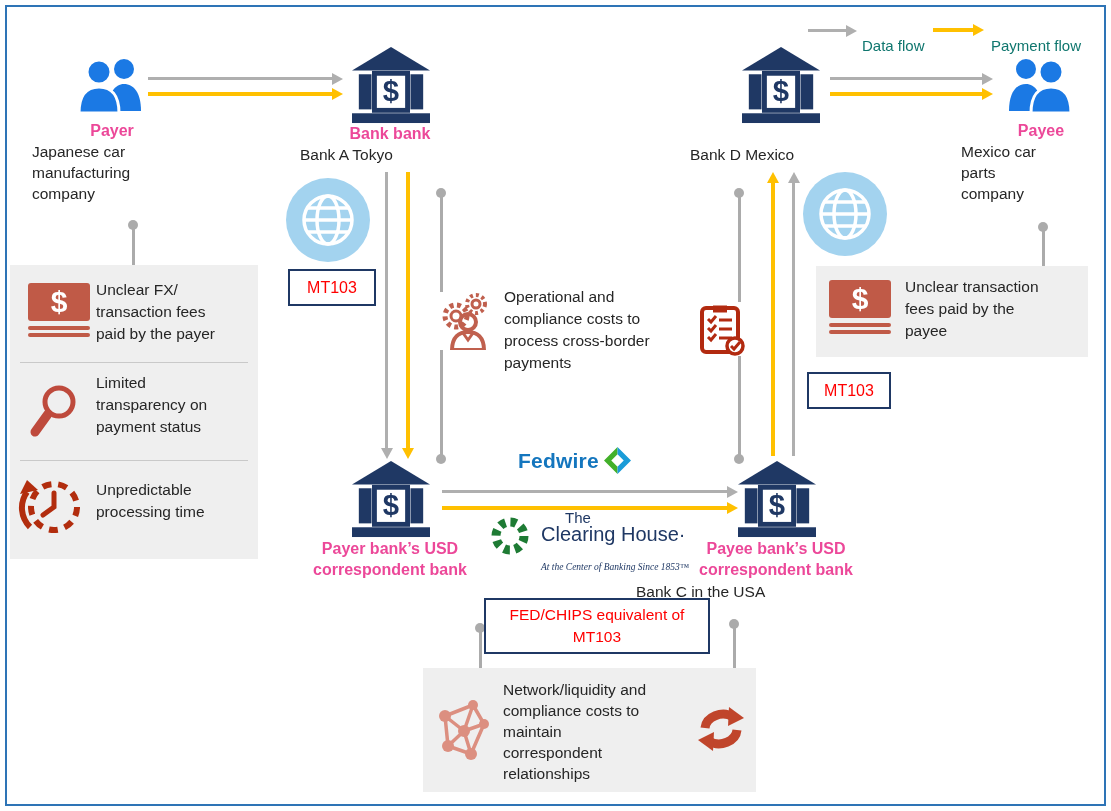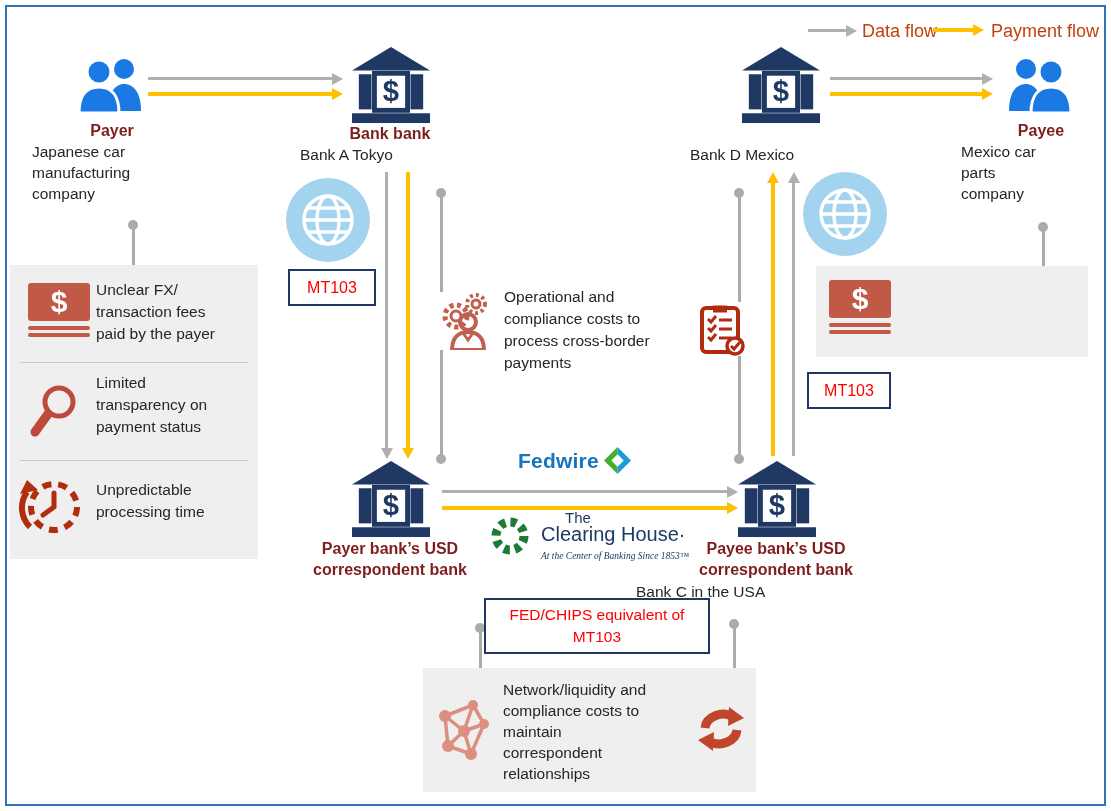--- a/index.html
+++ b/index.html
@@ -28,39 +28,39 @@
   .vline.gray.head-up::before{border-bottom-color:#afafaf}
   .vline.gold.head-up::before{border-bottom-color:#ffc000}
 
   
   .conn{position:absolute;width:3px;background:#ababab;}
   .dot{position:absolute;width:10px;height:10px;border-radius:50%;background:#ababab;}
 
   .panel{position:absolute;background:#efefef;}
   .divider{position:absolute;height:1px;background:#c9c9c9;}
 
-  .title{position:absolute;color:#7f1d1d;font-weight:bold;font-size:16px;line-height:21px;
+  .title{position:absolute;color:#ec4899;font-weight:bold;font-size:16px;line-height:21px;
          text-align:center;white-space:pre-line;}
   .desc{position:absolute;color:#262626;font-size:15.5px;line-height:21px;text-align:left;white-space:pre-line;}
   .body-text{position:absolute;color:#262626;font-size:15.5px;line-height:22px;white-space:pre-line;}
 
   .msg-box{position:absolute;background:#fff;border:2px solid #1f3864;color:#ff0000;
            display:flex;align-items:center;justify-content:center;text-align:center;
            font-size:16px;line-height:22px;white-space:pre-line;}
 
-  .legend-label{position:absolute;font-size:18px;color:#c2410c;}
+  .legend-label{position:absolute;font-size:15px;color:#0f766e;margin-top:16px;}
 
   
   .fedwire{position:absolute;display:flex;align-items:center;gap:5px;}
   .fedwire .word{font-size:21px;font-weight:bold;color:#1476be;letter-spacing:.2px;}
   
   .tch{position:absolute;display:flex;align-items:flex-start;gap:8px;color:#1f3864;}
   .tch .l1{font-size:15px;line-height:14px;margin-left:24px;}
   .tch .l2{font-size:20px;line-height:19px;font-weight:500;}
-  .tch .tag{font-size:9.5px;font-style:italic;font-family:"Liberation Serif",serif;margin-top:7px;}
+  .tch .tag{font-size:9.5px;font-style:italic;font-family:"Liberation Serif",serif;margin-top:18px;}
 </style>
 </head>
 <body>
 
 <div class="canvas">
   <div class="frame"></div>
 
   <div class="hline gray head-right" style="left:808px;top:29px;width:38px"></div>
   <div class="legend-label" style="left:862px;top:21px">Data flow</div>
   <div class="hline gold head-right" style="left:933px;top:28px;width:40px"></div>
@@ -236,20 +236,23 @@
 
   <div class="panel" style="left:816px;top:266px;width:272px;height:91px"></div>
   <svg class="abs" style="left:827px;top:279px" width="66" height="58" viewBox="0 0 66 56">
     <g fill="#c05a47">
       <rect x="2" y="0" width="62" height="38" rx="3"></rect>
       <rect x="2" y="43" width="62" height="4" rx="2"></rect>
       <rect x="2" y="50" width="62" height="4" rx="2"></rect>
     </g>
     <text x="33" y="29" font-size="30" font-weight="bold" text-anchor="middle" fill="#fff" font-family="Liberation Sans,sans-serif">$</text>
   </svg>
+  <div class="body-text" style="left:905px;top:276px;width:180px">Unclear transaction
+fees paid by the
+payee</div>
 
   <svg class="abs" style="left:352px;top:460px" width="78" height="78" viewBox="0 0 80 78">
     <g fill="#1f3864">
       <polygon points="40,0 80,24 0,24"></polygon>
       <rect x="7" y="28" width="13" height="36"></rect>
       <rect x="60" y="28" width="13" height="36"></rect>
       <rect x="23" y="27" width="34" height="38" fill="#fff" stroke="#1f3864" stroke-width="5"></rect>
       <text x="40" y="55" font-size="30" font-weight="bold" text-anchor="middle">$</text>
       <rect x="0" y="68" width="80" height="10"></rect>
     </g>

